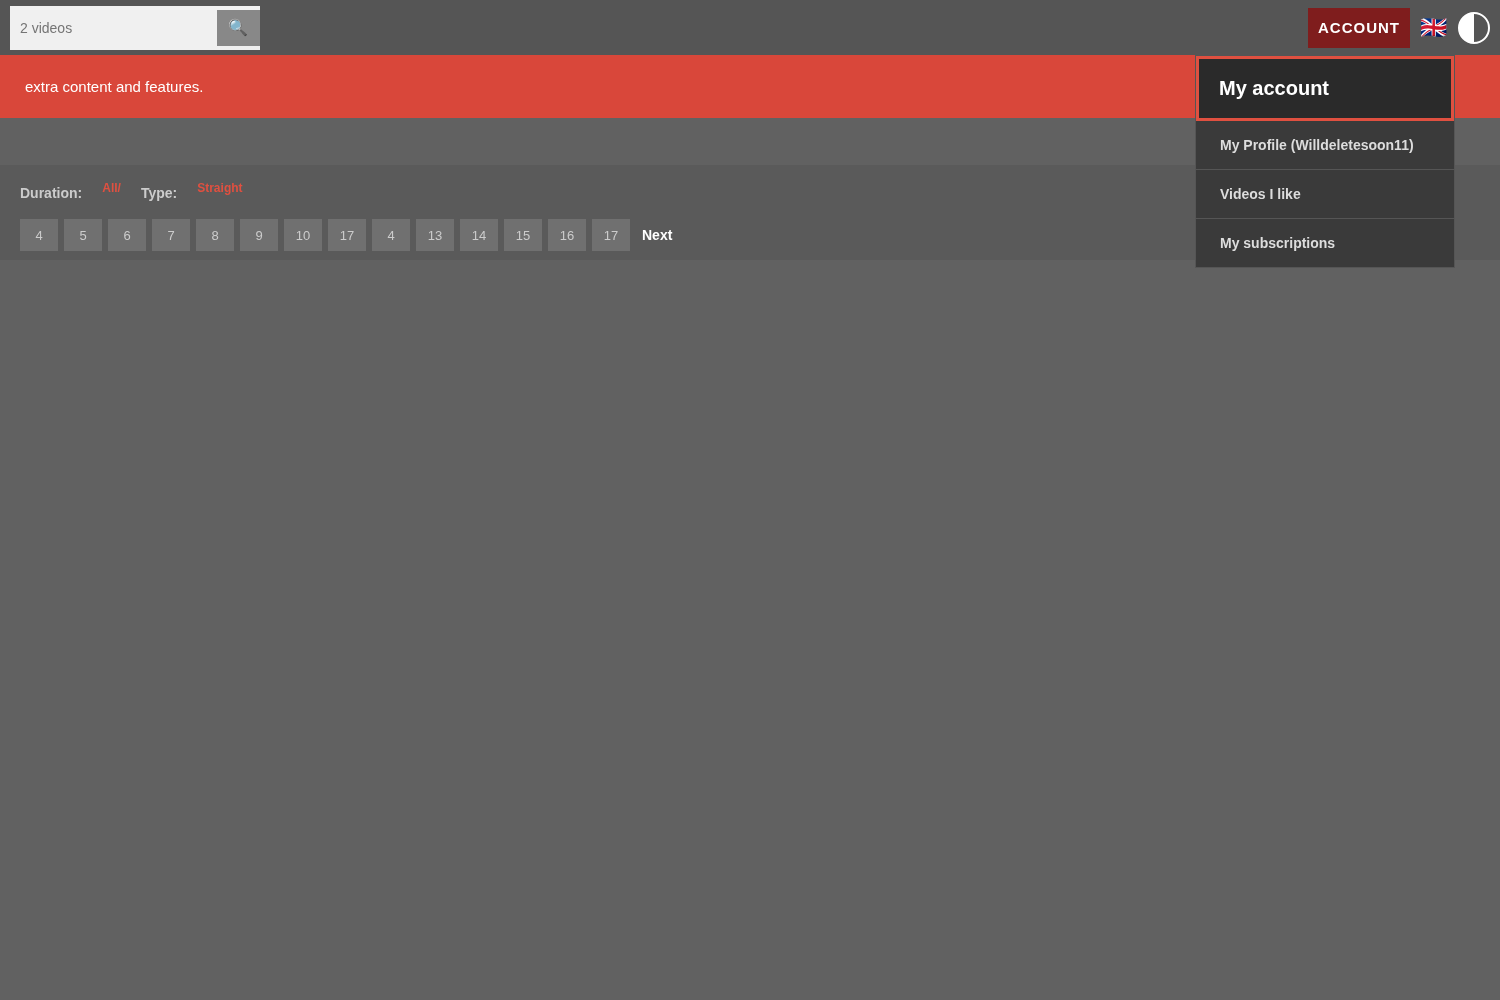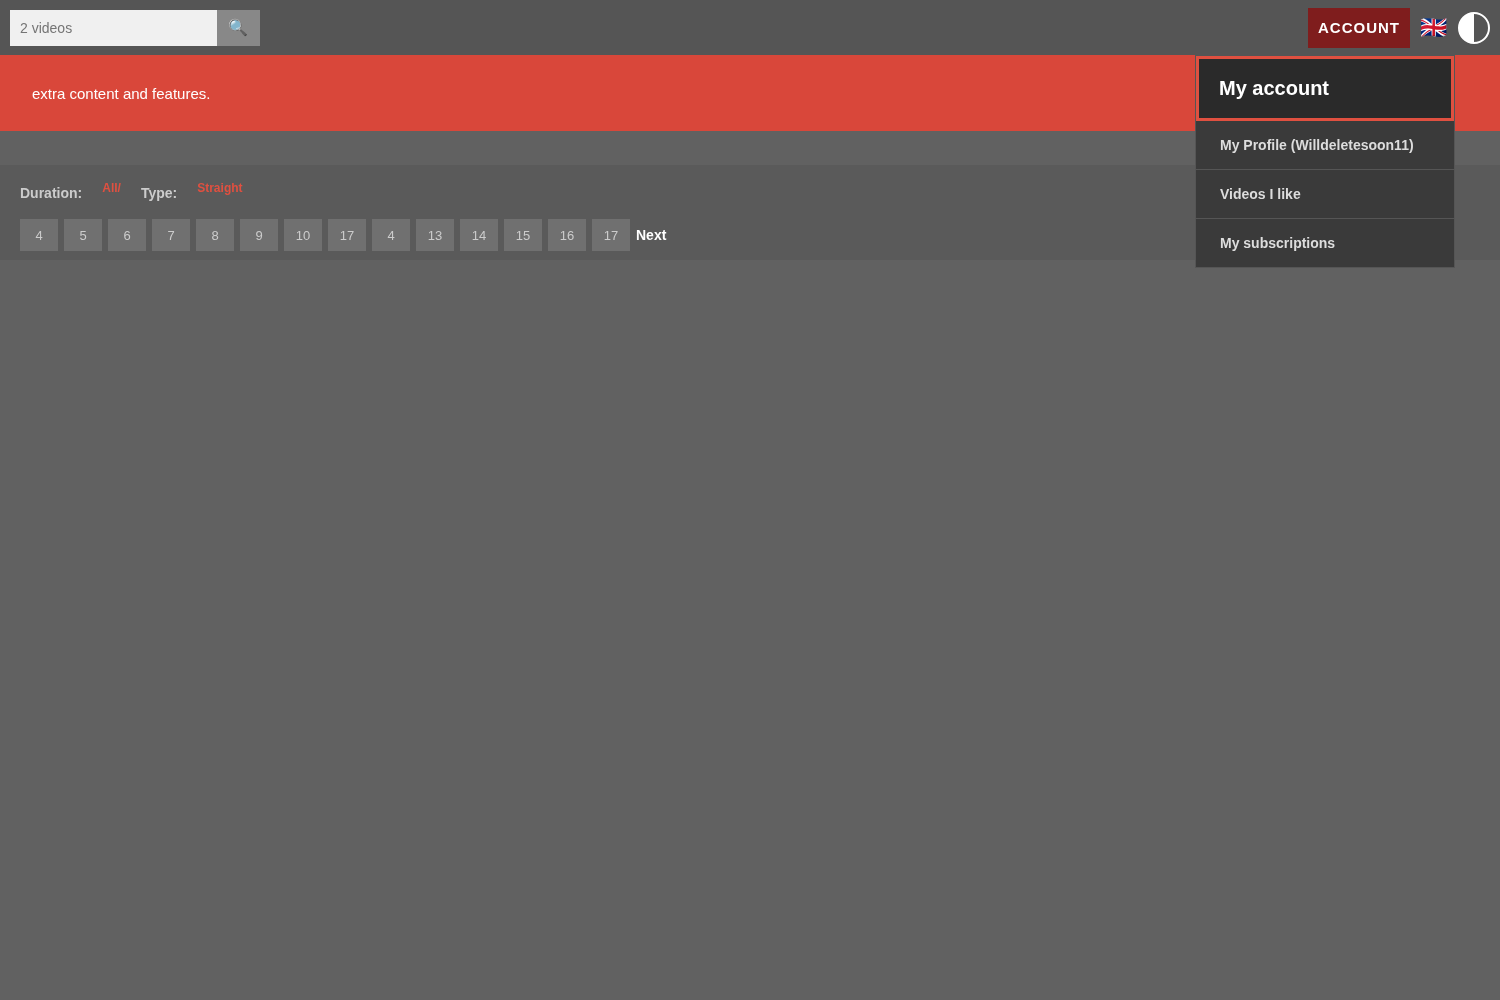--- a/index.html
+++ b/index.html
@@ -31,21 +31,21 @@
       display: flex;
       align-items: center;
       gap: 8px;
     }
 
     .search-box {
       display: flex;
       align-items: center;
       background: #f0f0f0;
       border: none;
-      height: 36px;
+      height: 44px;
       width: 250px;
     }
 
     .search-input {
       background: #f0f0f0;
       border: none;
       outline: none;
       padding: 0 10px;
       font-size: 14px;
       color: #333;
@@ -102,25 +102,25 @@
       border: 2px solid #fff;
       cursor: pointer;
     }
 
     
     .banner {
       position: absolute;
       top: 55px;
       left: 0;
       right: 0;
-      height: 76px;
+      height: 63px;
       background-color: #d9473a;
       display: flex;
       align-items: center;
-      padding: 0 32px;
+      padding: 0 25px;
       z-index: 5;
     }
 
     .banner-text {
       color: white;
       font-size: 15px;
     }
 
     
     .filter-bar {
@@ -179,20 +179,21 @@
       justify-content: center;
     }
 
     .page-next {
       background: none;
       border: none;
       color: white;
       font-size: 14px;
       font-weight: bold;
       cursor: pointer;
+      margin-left: 6px;
     }
 
     
     .dropdown-menu {
       position: absolute;
       top: 55px;
       right: 45px;
       width: 260px;
       background-color: #3a3a3a;
       z-index: 100;

